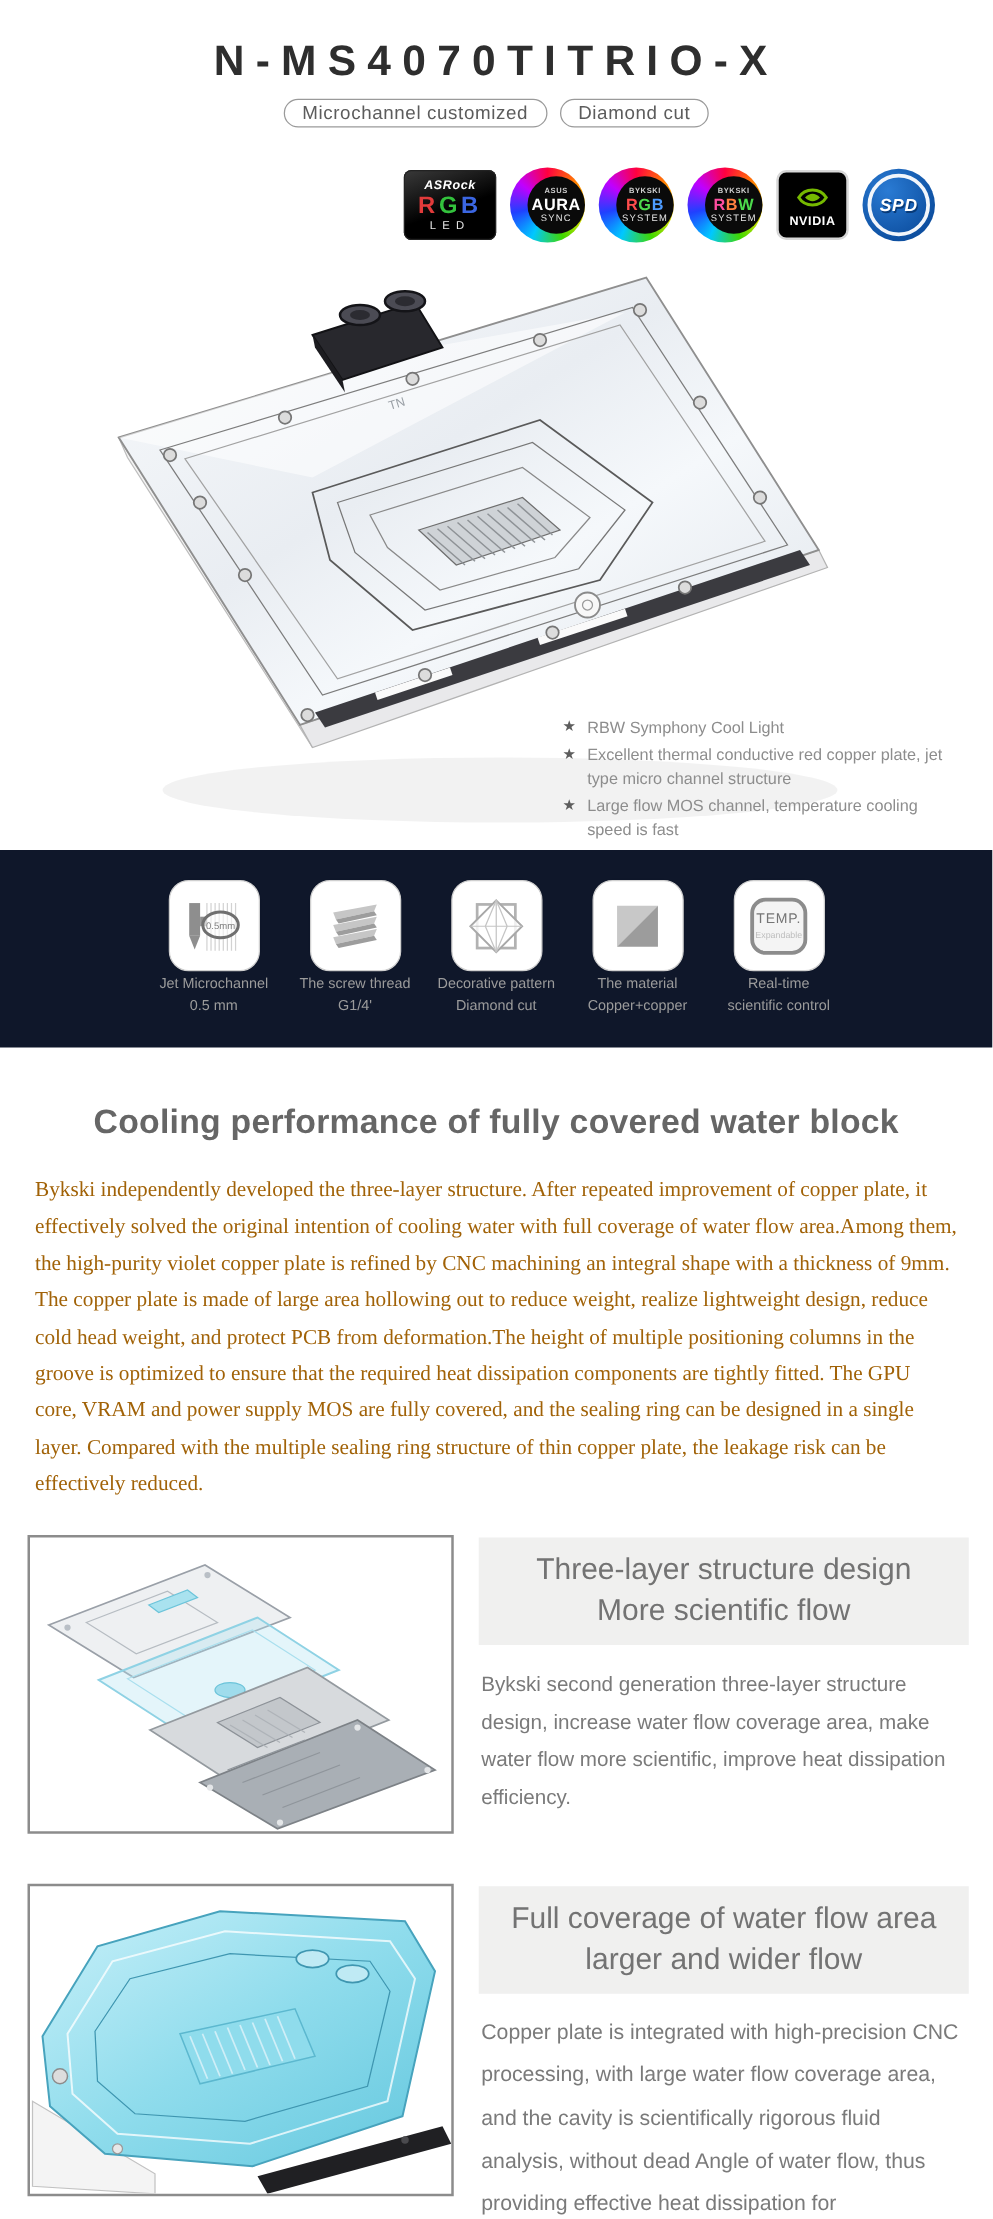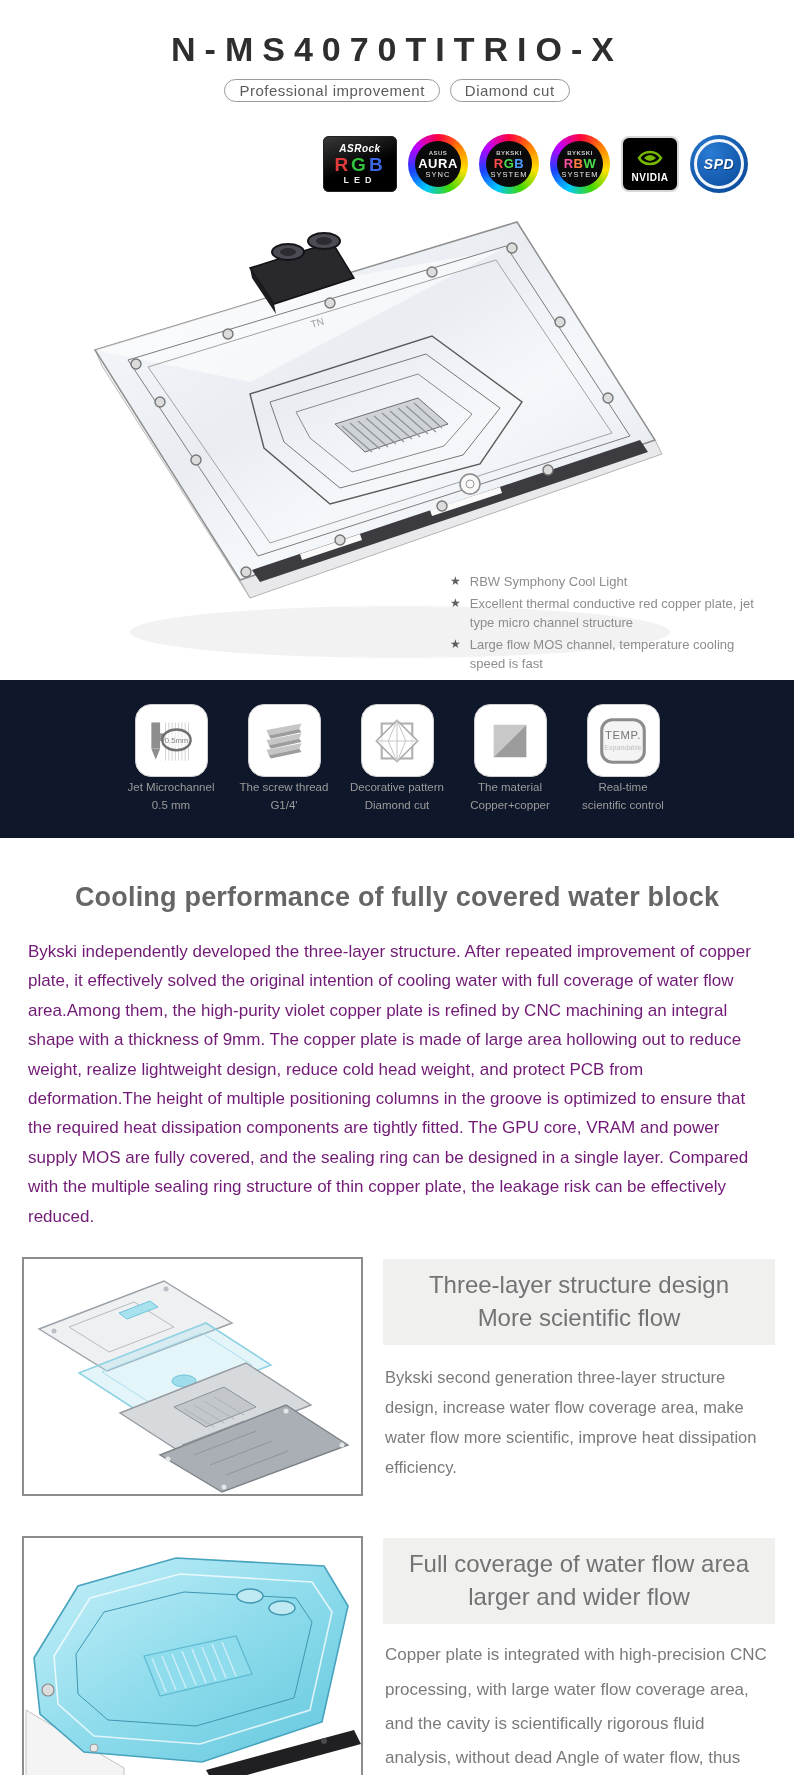--- a/index.html
+++ b/index.html
@@ -27,25 +27,25 @@
   }
   .lg{flex:0 0 auto;display:flex;align-items:center;justify-content:center;}
   .lg-asrock{
     width:74px;height:56px;border-radius:6px;background:linear-gradient(160deg,#3a3a3a,#000 55%);
     display:flex;flex-direction:column;align-items:center;justify-content:center;gap:1px;
     box-shadow:inset 0 0 0 1px #222;
   }
   .lg-asrock .br{color:#fff;font-style:italic;font-weight:bold;font-size:10px;letter-spacing:.5px;}
   .lg-asrock .rgb{font-size:19px;font-weight:800;letter-spacing:3px;line-height:1;}
   .lg-asrock .rgb .r{color:#e23b3b;} .lg-asrock .rgb .g{color:#33c23d;} .lg-asrock .rgb .b{color:#3b66e2;}
-  .lg-asrock .led{color:#e8e8e8;font-size:9px;letter-spacing:5px;font-weight:bold;}
+  .lg-asrock .led{color:#e8e8e8;font-size:9px;letter-spacing:5px;font-weight:normal;}
   .ring{
     width:60px;height:60px;border-radius:50%;
     background:conic-gradient(#ff0040,#ff8000,#ffe000,#40d800,#00c8ff,#2040ff,#c000ff,#ff0040);
-    display:flex;align-items:center;justify-content:center;
+    display:flex;align-items:center;justify-content:flex-end;
   }
   .ring .core{
     width:46px;height:46px;border-radius:50%;background:#0a0a0a;
     display:flex;flex-direction:column;align-items:center;justify-content:center;line-height:1;gap:1px;
   }
   .core .tiny{color:#cfcfcf;font-size:6px;letter-spacing:.5px;font-weight:bold;}
   .core .main{color:#fff;font-size:13px;font-weight:800;letter-spacing:.5px;}
   .core .sub{color:#e6e6e6;font-size:7.5px;letter-spacing:1px;}
   .core .main .c1{color:#ff4d4d;} .core .main .c2{color:#4ddb4d;} .core .main .c3{color:#4d9bff;}
   .core .main .d1{color:#ff4da0;} .core .main .d2{color:#ff8040;} .core .main .d3{color:#4ddb4d;}
@@ -87,21 +87,21 @@
     display:flex;align-items:center;justify-content:center;box-shadow:0 0 0 1px rgba(0,0,0,0.02);
   }
   .f-label{margin-top:2px;text-align:center;font-size:11.5px;color:#9b9b9b;line-height:1.55;}
   .f-label span{display:block;white-space:nowrap;}
 
   
   .cool-head{
     margin:44px 0 0;text-align:center;font-size:27px;font-weight:700;color:#666;letter-spacing:.2px;
   }
   .lede{
-    margin:24px 28px 0;font-size:17px;line-height:1.73;color:#701a75;text-align:left;
+    margin:24px 28px 0;font-size:17px;line-height:1.73;color:#a16207;text-align:left;font-family:Liberation Serif, serif;
   }
 
   
   .section{display:flex;margin:26px 19px 0 22px;gap:20px;}
   .section.s2{margin-top:40px;}
   .img-box{
     flex:0 0 341px;height:239px;border:2px solid #8c8c8c;box-sizing:border-box;background:#fff;
     overflow:hidden;
   }
   .s2 .img-box{height:250px;}
@@ -117,21 +117,21 @@
   svg text{font-family:"Liberation Sans",sans-serif;}
 </style>
 </head>
 <body>
 
 <div class="page">
 
   <h1 class="title">N-MS4070TITRIO-X</h1>
 
   <div class="badges">
-    <span class="pill">Professional improvement</span>
+    <span class="pill">Microchannel customized</span>
     <span class="pill">Diamond cut</span>
   </div>
 
   <div class="logo-row">
     <div class="lg lg-asrock">
       <span class="br">ASRock</span>
       <span class="rgb"><span class="r">R</span><span class="g">G</span><span class="b">B</span></span>
       <span class="led">LED</span>
     </div>
     <div class="lg ring">

